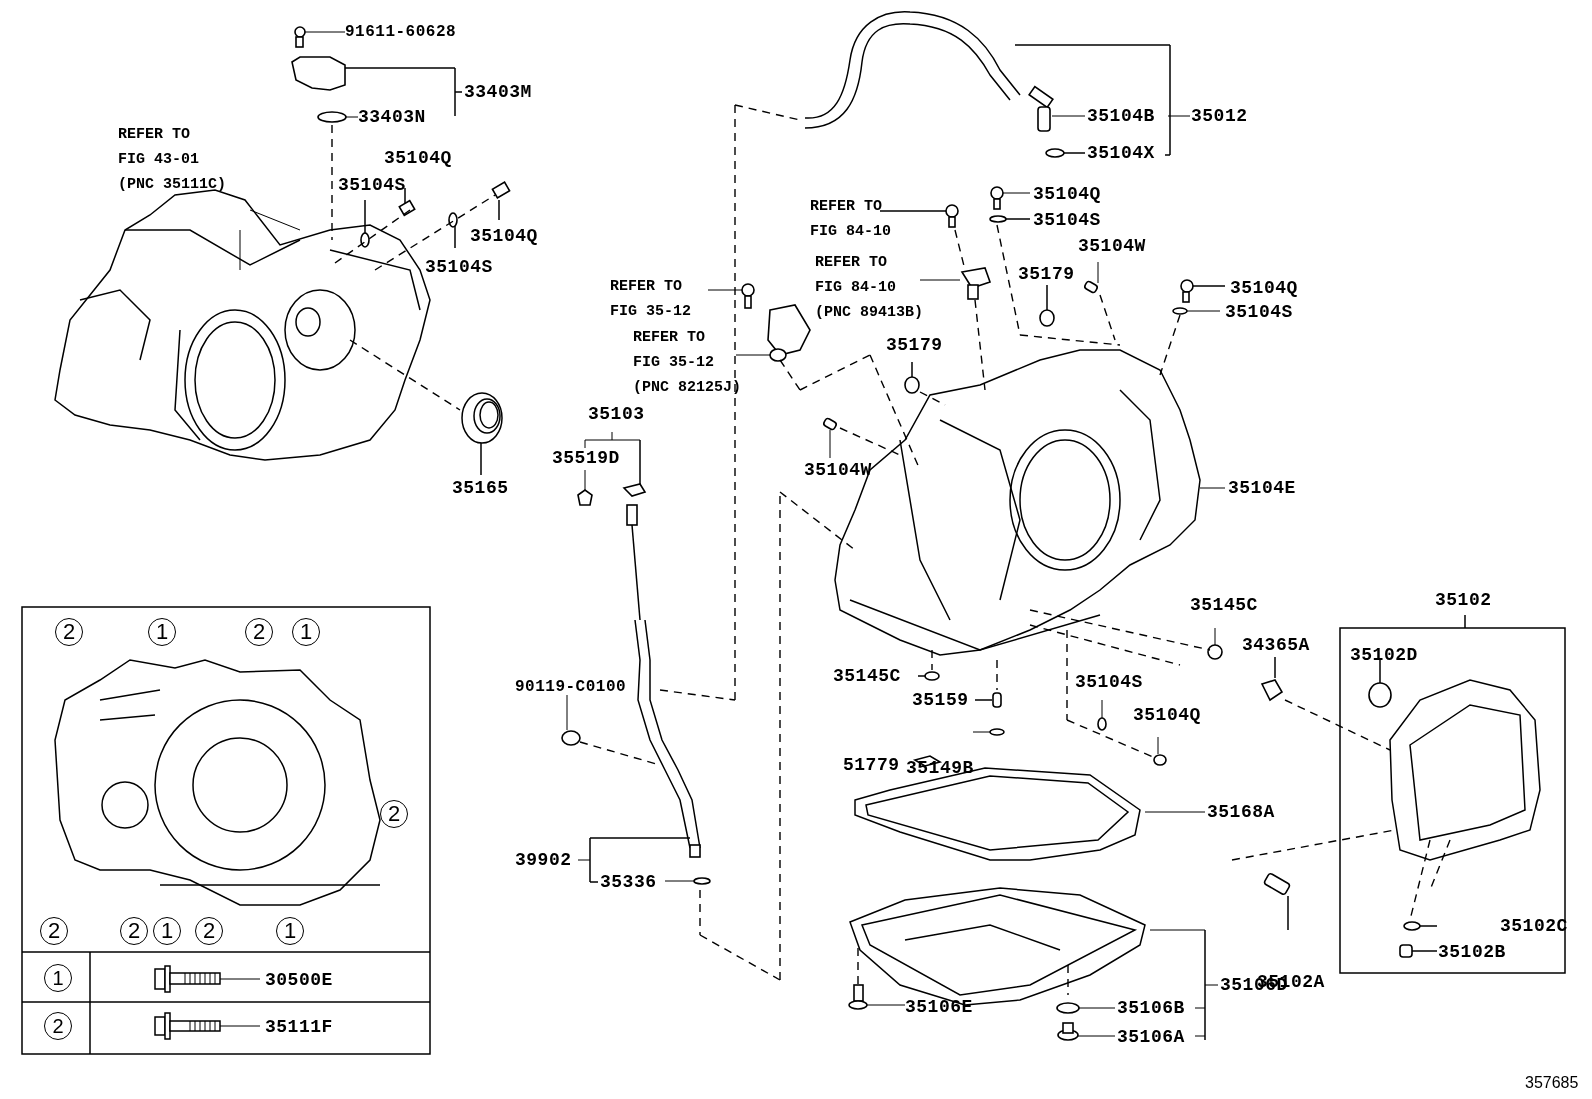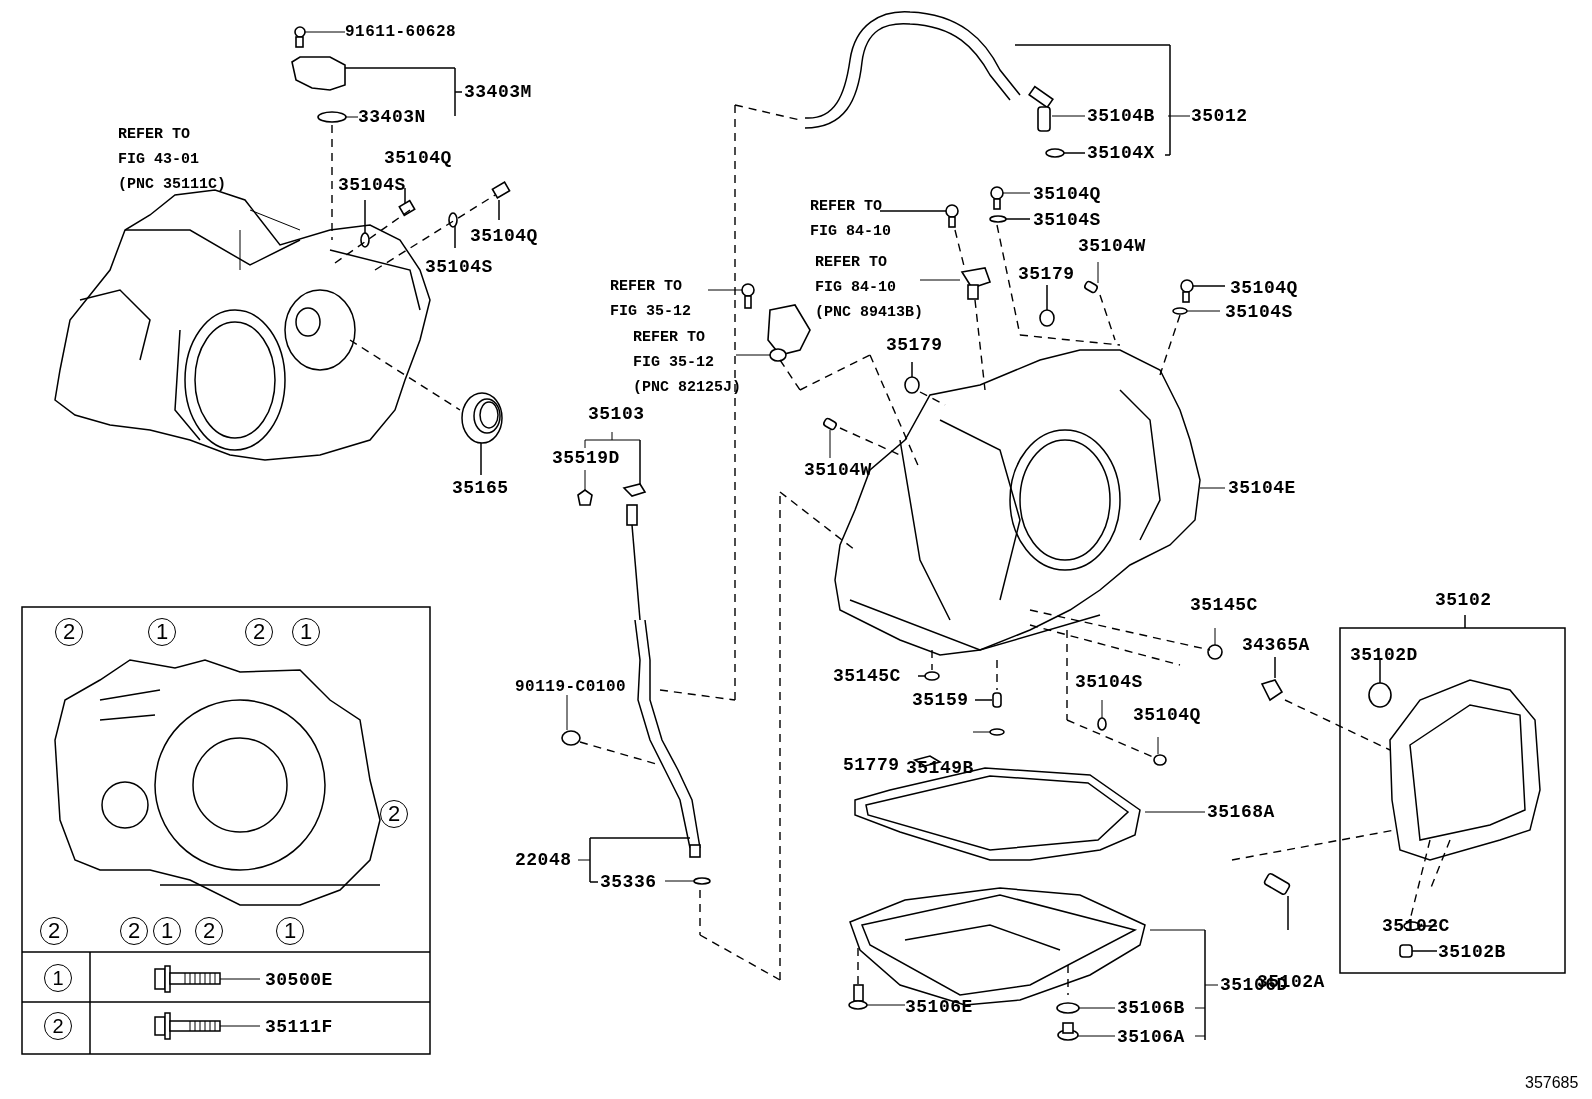--- a/index.html
+++ b/index.html
@@ -299,23 +299,23 @@
 
 <div class="lbl" style="left:833px;top:666px;">35145C</div>
 <div class="lbl" style="left:515px;top:677px;font-size:16px;">90119-C0100</div>
 <div class="lbl" style="left:1075px;top:672px;">35104S</div>
 <div class="lbl" style="left:912px;top:690px;">35159</div>
 <div class="lbl" style="left:1133px;top:705px;">35104Q</div>
 <div class="lbl" style="left:906px;top:722px;margin-top:36px;">35149B</div>
 <div class="lbl" style="left:843px;top:755px;">51779</div>
 <div class="lbl" style="left:1207px;top:802px;">35168A</div>
 
-<div class="lbl" style="left:515px;top:850px;">22048</div>
+<div class="lbl" style="left:515px;top:850px;">39902</div>
 <div class="lbl" style="left:600px;top:872px;">35336</div>
-<div class="lbl" style="left:1382px;top:916px;">35102C</div>
+<div class="lbl" style="left:1500px;top:916px;">35102C</div>
 <div class="lbl" style="left:1257px;top:972px;">35102A</div>
 <div class="lbl" style="left:1438px;top:942px;">35102B</div>
 <div class="lbl" style="left:1220px;top:975px;">35106D</div>
 <div class="lbl" style="left:905px;top:997px;">35106E</div>
 <div class="lbl" style="left:1117px;top:998px;">35106B</div>
 <div class="lbl" style="left:1117px;top:1027px;">35106A</div>
 
 <div class="num" style="left:55px;top:618px;">2</div>
 <div class="num" style="left:148px;top:618px;">1</div>
 <div class="num" style="left:245px;top:618px;">2</div>

